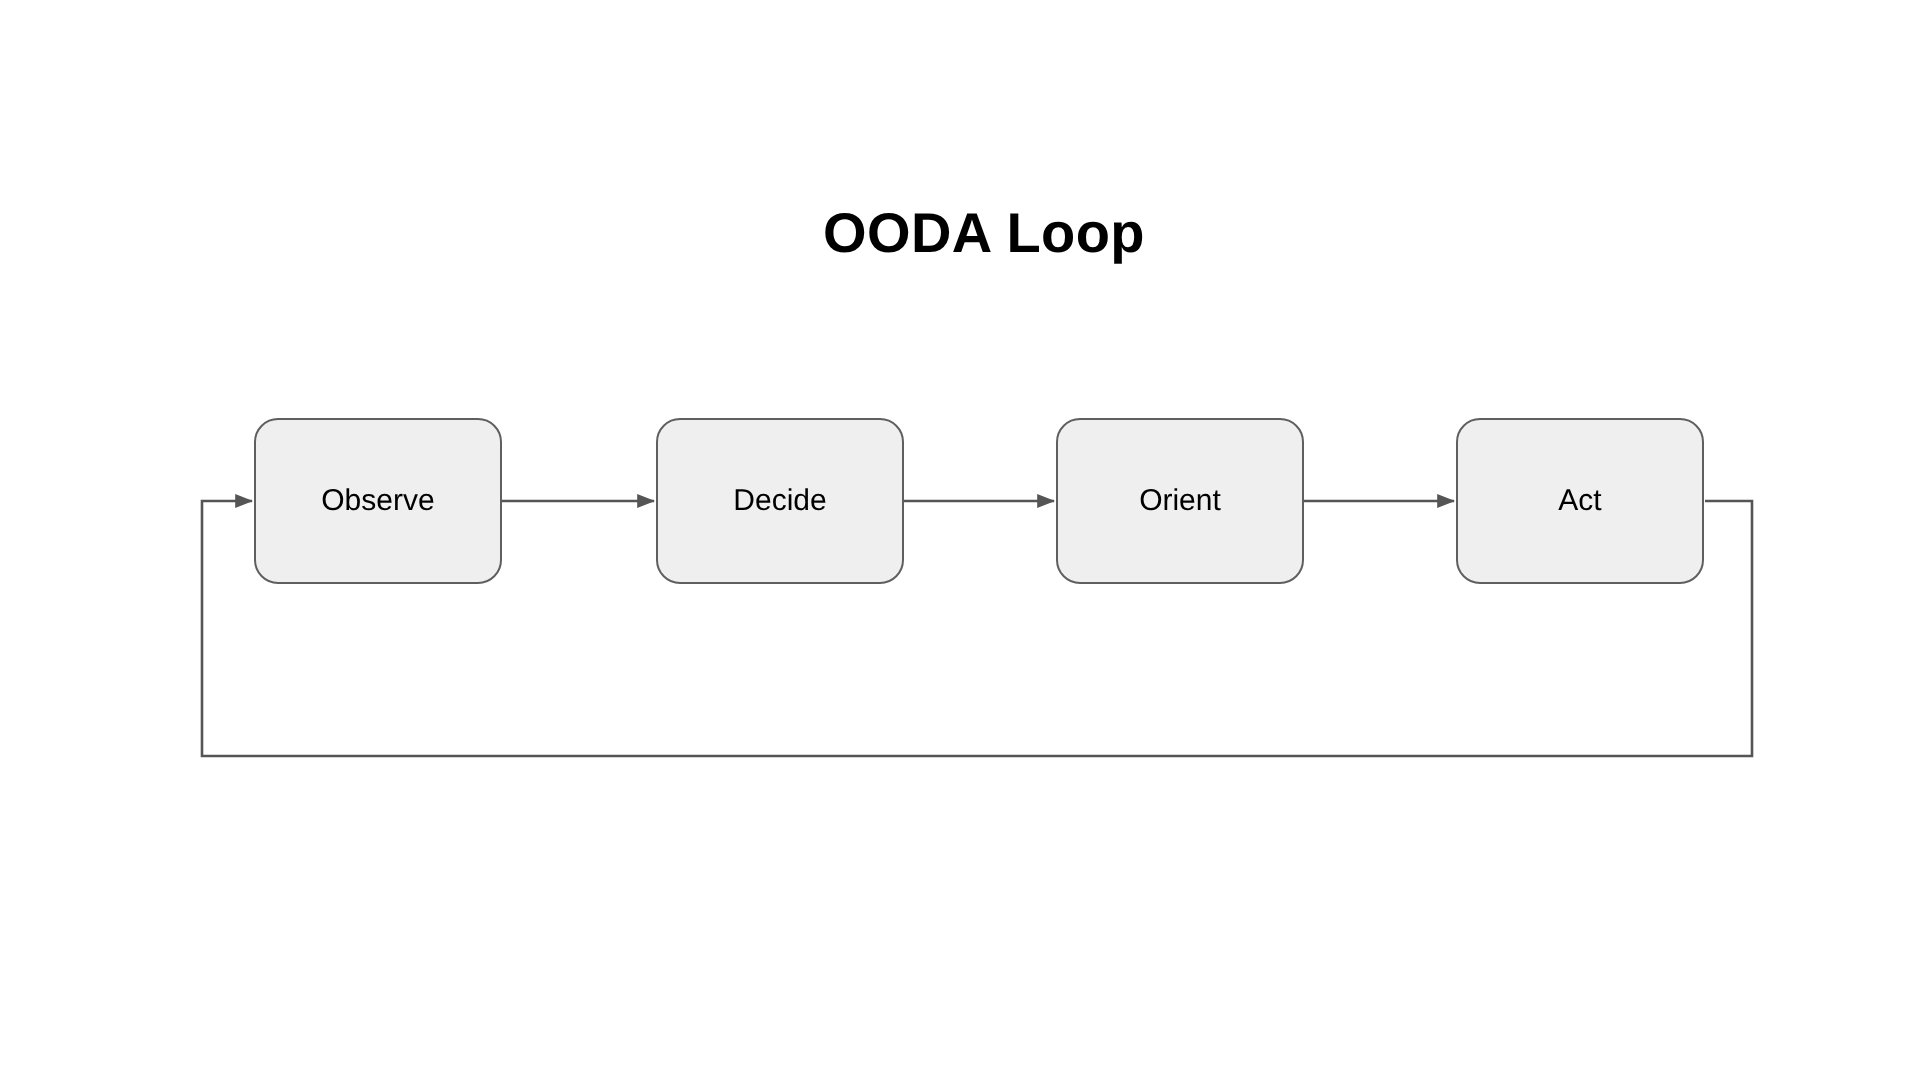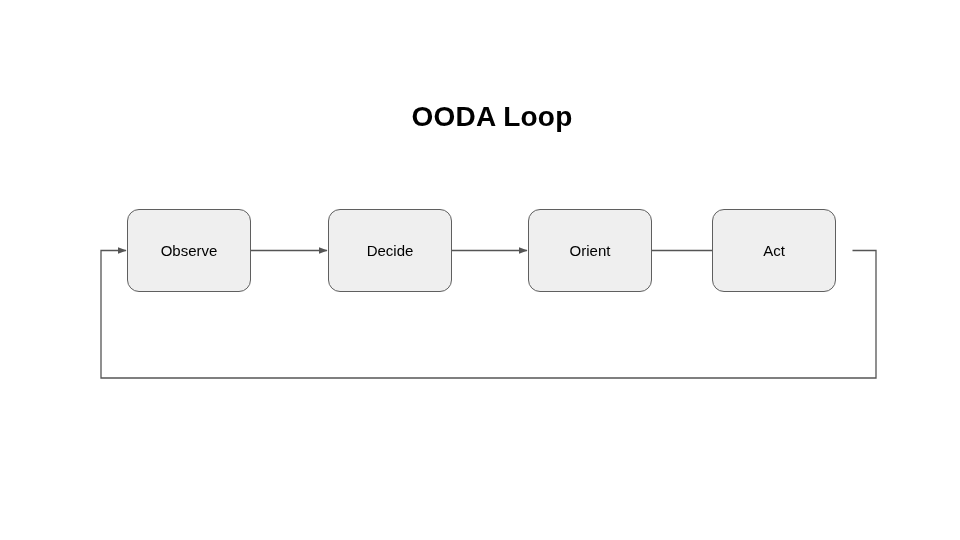--- a/index.html
+++ b/index.html
@@ -67,21 +67,21 @@
     font-size: 15px;
     font-weight: normal;
     color: #000000;
     line-height: 18px;
     white-space: nowrap;
   }
 
   #stage-box-0 { left: 127px; }
   #stage-box-1 { left: 328px; }
   #stage-box-2 { left: 528px; }
-  #stage-box-3 { left: 712px; }
+  #stage-box-3 { left: 728px; }
 </style>
 </head>
 <body>
 
 <div id="canvas">
 
   <div id="diagram-title">OODA Loop</div>
 
   <svg id="connector-layer" viewBox="0 0 960 540" xmlns="http://www.w3.org/2000/svg">
 

